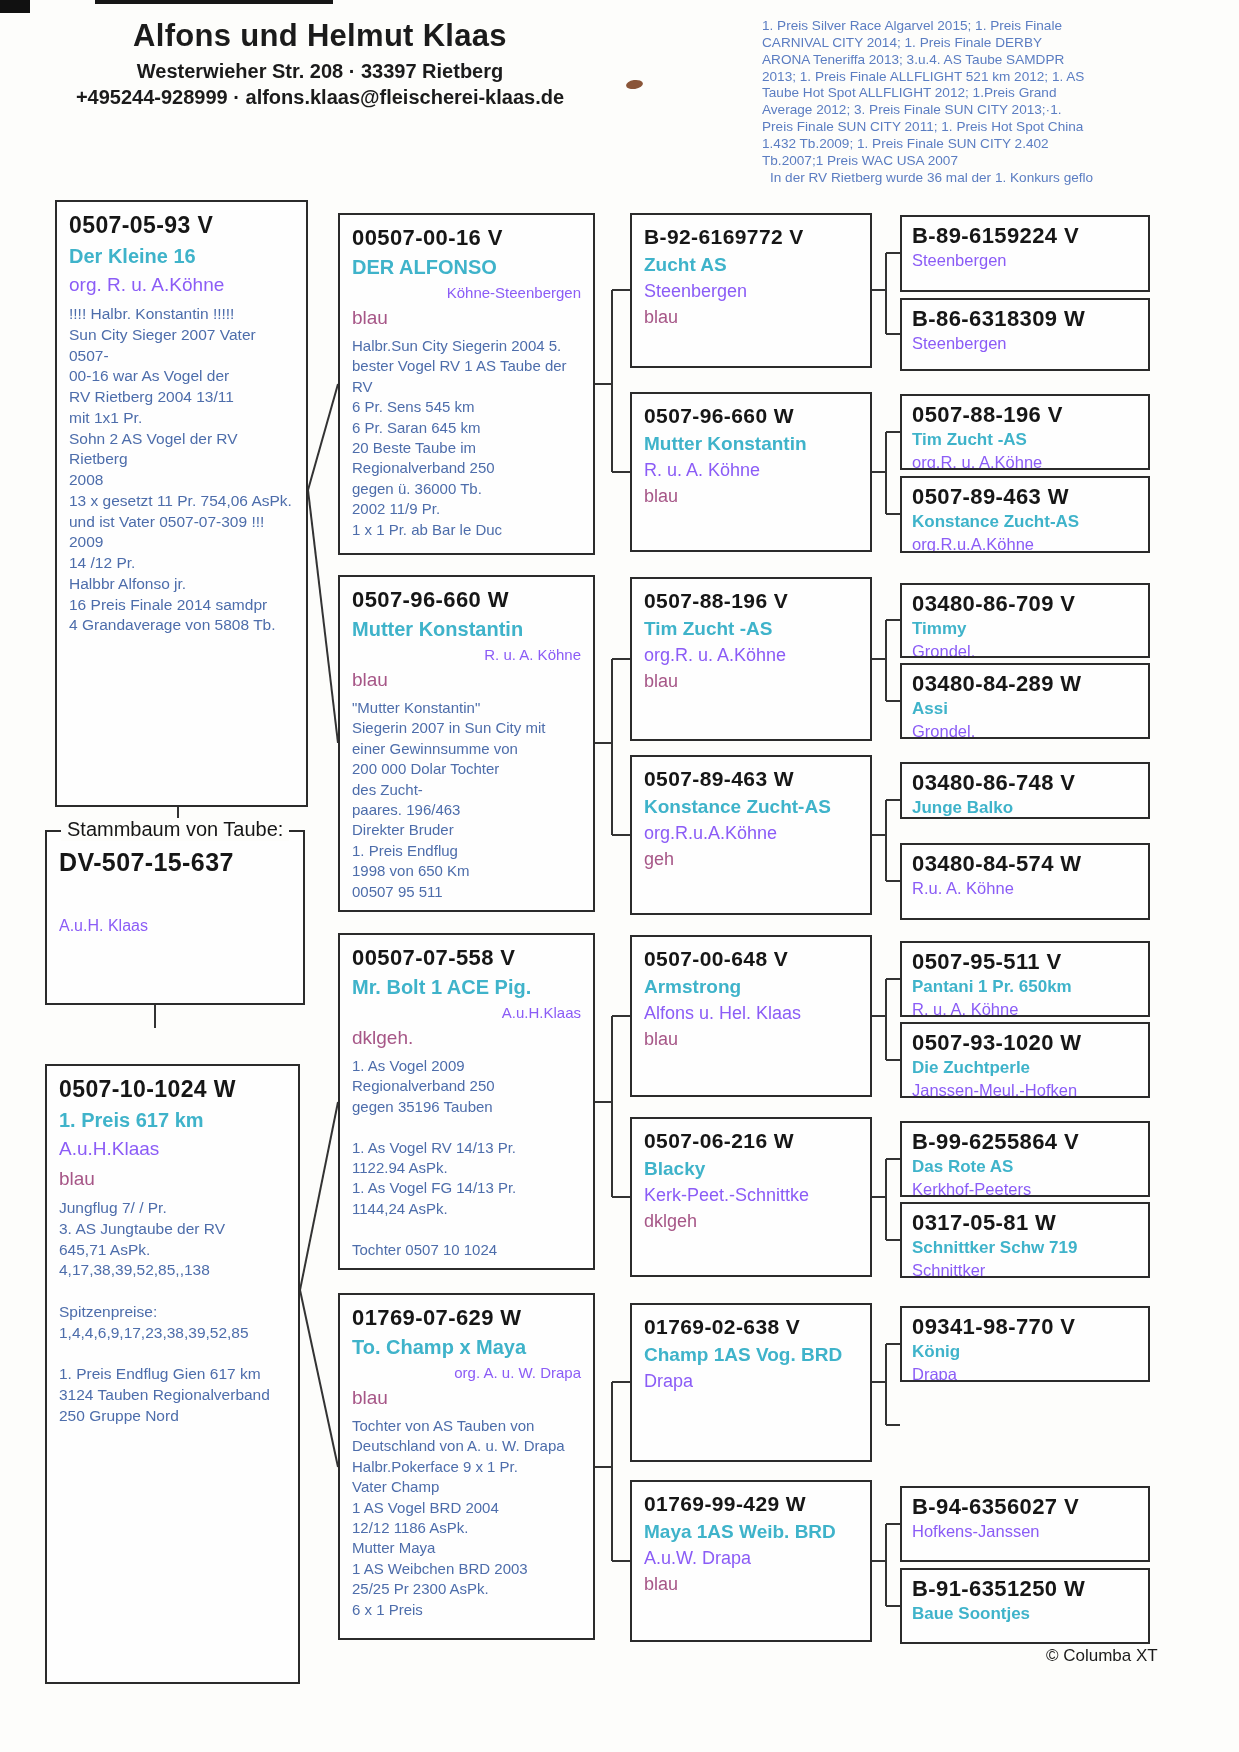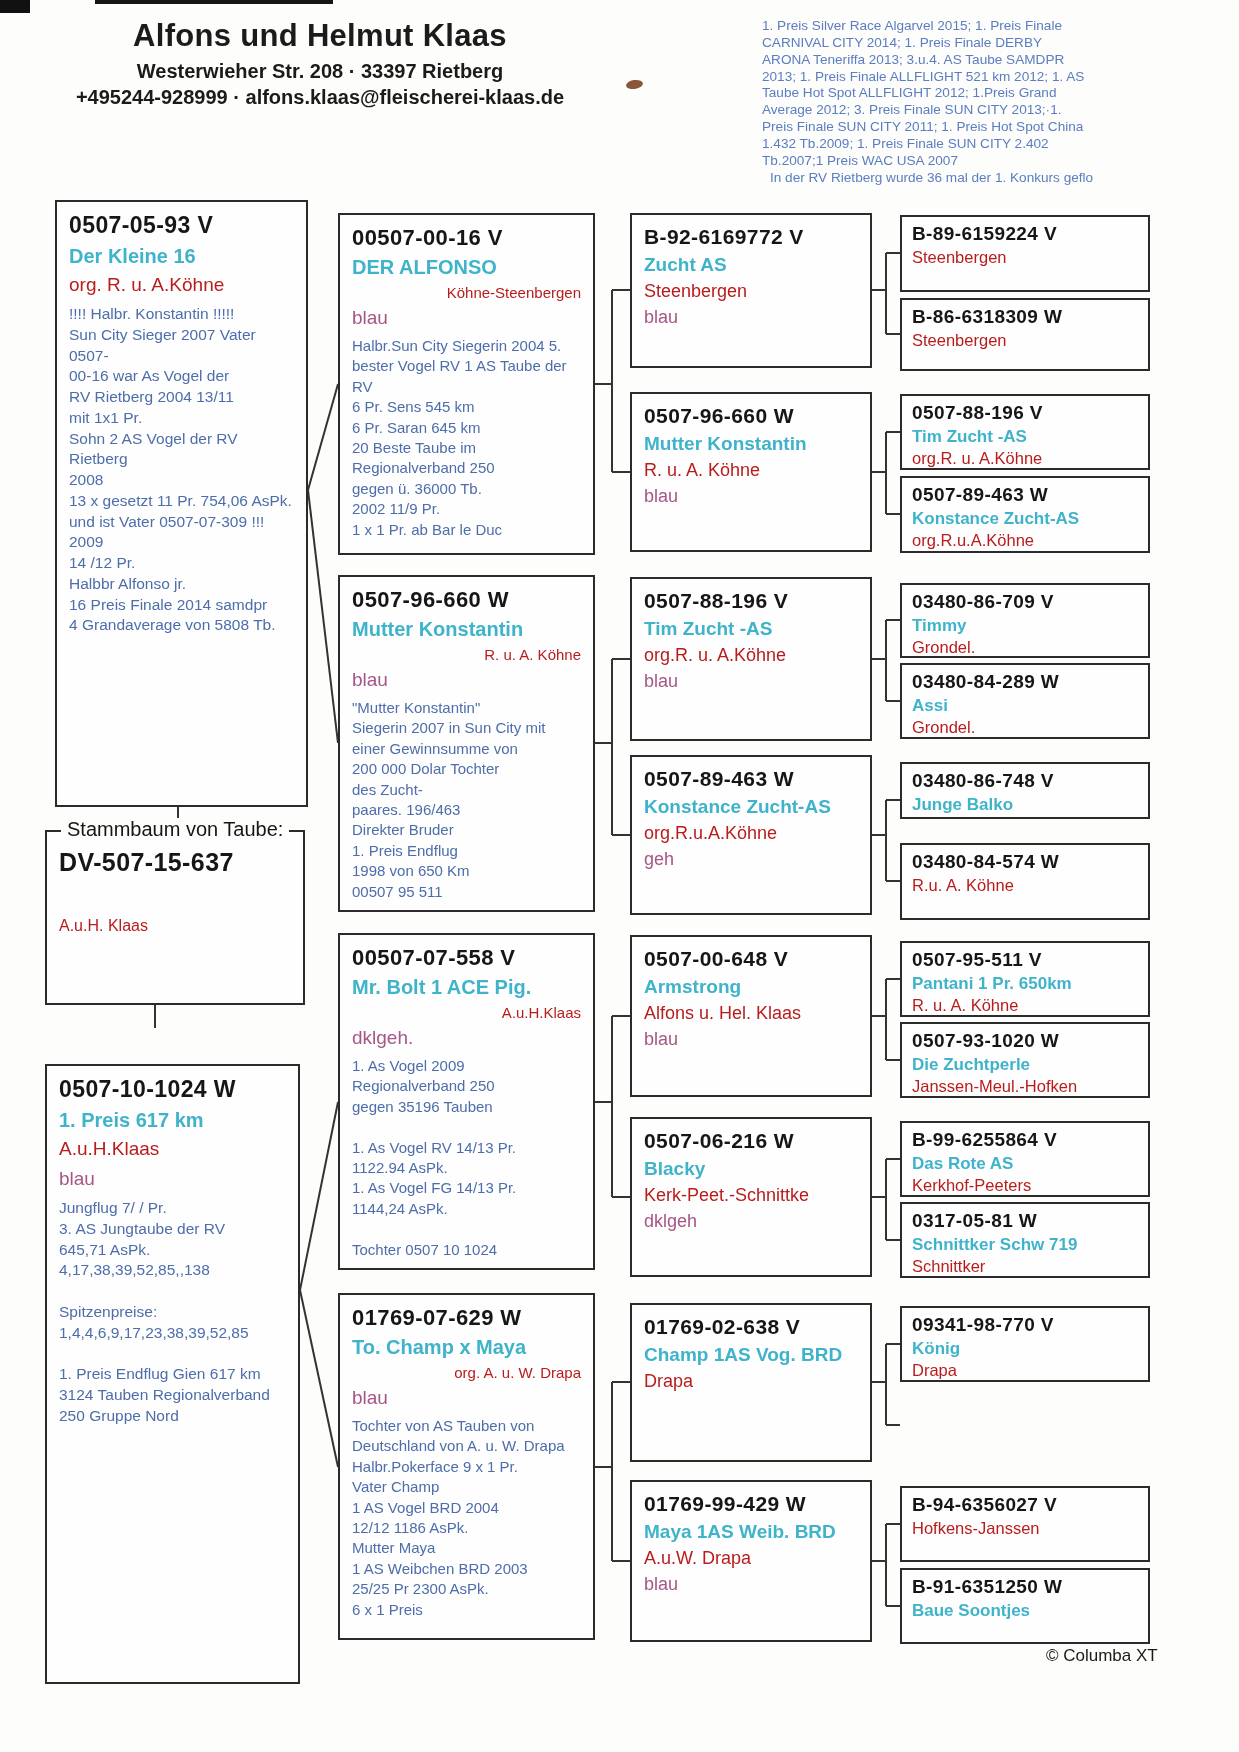--- a/index.html
+++ b/index.html
@@ -23,21 +23,21 @@
     font-size:13.6px; color:#5b7dc2;
   }
   
   .box {
     position:absolute; box-sizing:border-box; background:#fefefe;
     border:2px solid #2b2b2b; padding:10px 12px; overflow:hidden;
   }
   .box div:empty { display:none; }
   .ring   { font-weight:bold; color:#161616; letter-spacing:0.4px; }
   .pname  { font-weight:bold; color:#3fb3ca; }
-  .org    { color:#b91c1c; }
+  .org    { color:#8b5cf6; }
   .pcolor { color:#a65687; }
   .pbody  { color:#4d6dab; white-space:pre-line; }
 
   .g1 .ring   { font-size:23px; margin-bottom:6px; }
   .g1 .pname  { font-size:20px; margin-bottom:6px; }
   .g1 .org    { font-size:19px; margin-bottom:8px; }
   .g1 .pcolor { font-size:19px; margin-bottom:8px; }
   .g1 .pbody  { font-size:15.5px; line-height:1.34; }
 
   .g2 .ring   { font-size:22px; margin-bottom:5px; }
@@ -45,21 +45,21 @@
   .g2 .org    { font-size:15px; margin-bottom:6px;text-align:right; }
   .g2 .pcolor { font-size:19px; margin-bottom:7px; }
   .g2 .pbody  { font-size:15px; line-height:1.36; }
 
   .g3 .ring   { font-size:21px; margin-bottom:5px; }
   .g3 .pname  { font-size:19px; margin-bottom:5px; }
   .g3 .org    { font-size:18px; margin-bottom:5px; }
   .g3 .pcolor { font-size:18px; }
 
   .g4 { padding:6px 10px; }
-  .g4 .ring   { font-size:19px; line-height:1.2; margin-bottom:2px; }
+  .g4 .ring   { font-size:22px; line-height:1.2; margin-bottom:2px; }
   .g4 .pname  { font-size:17px; line-height:1.2; margin-bottom:2px; }
   .g4 .org    { font-size:16.5px; line-height:1.2; }
 
   
   .subject { padding-top:16px; overflow:visible; }
   .subject .legend {
     position:absolute; top:-14px; left:14px; background:#fdfdfb;
     padding:0 6px; font-size:20px; color:#161616; white-space:nowrap;
   }
   .subject .ring { font-size:25px; margin-bottom:8px; }

